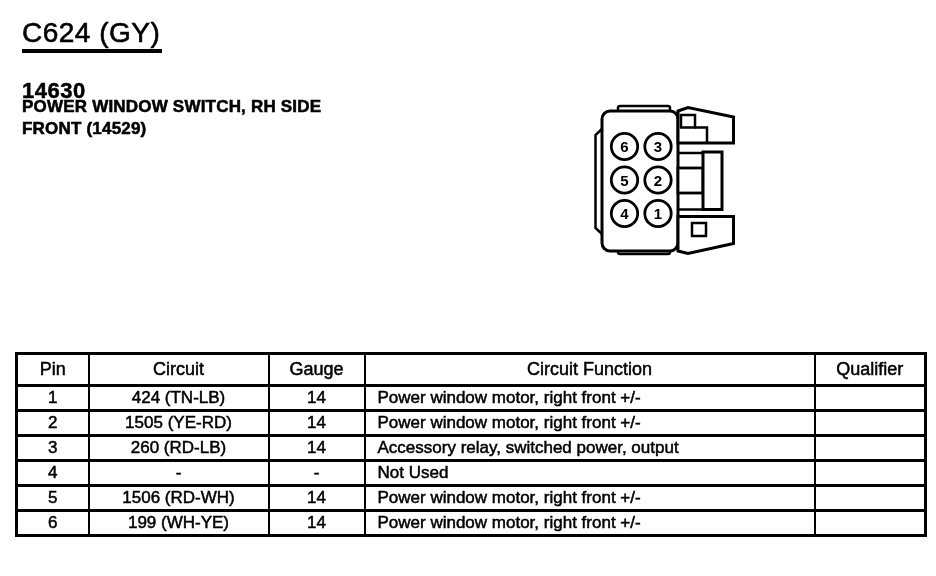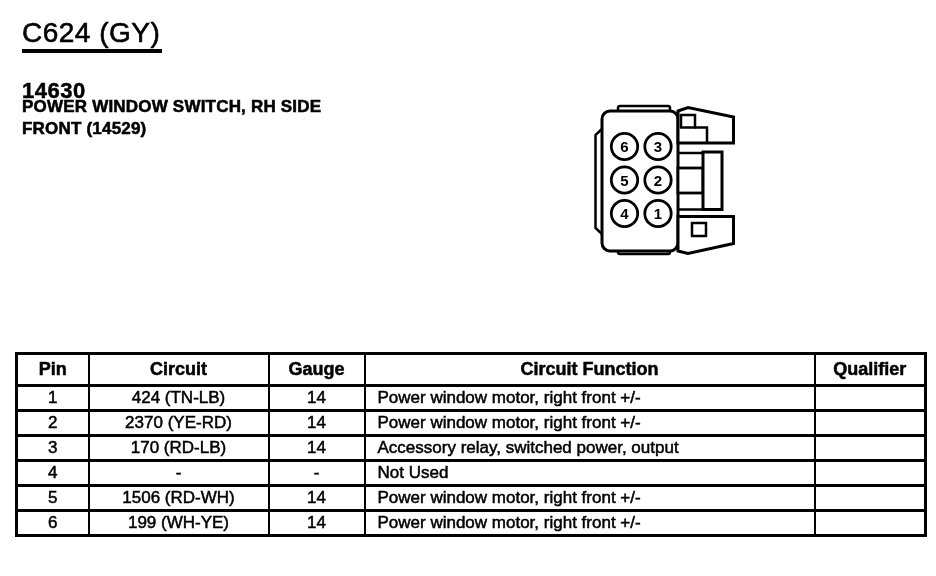--- a/index.html
+++ b/index.html
@@ -53,21 +53,21 @@
     border-right: 2px solid #000;
     border-top: 3px solid #000;
     border-bottom: 3px solid #000;
     padding: 0;
     text-align: center;
     overflow: hidden;
     white-space: nowrap;
   }
   table.pinout th {
     height: 29px;
-    font-size: 18px; font-weight: 700;
+    font-size: 18px; font-weight: 400;
     -webkit-text-stroke: 0.5px #000;
   }
   table.pinout td {
     height: 22px;
     font-size: 17px; font-weight: 400;
     -webkit-text-stroke: 0.5px #000;
   }
   table.pinout td.cell-function {
     text-align: left;
     padding-left: 12px;
@@ -141,28 +141,28 @@
   <tbody>
       <tr>
     <td class="cell-pin">1</td>
     <td class="cell-circuit">424 (TN-LB)</td>
     <td class="cell-gauge">14</td>
     <td class="cell-function">Power window motor, right front +/-</td>
     <td class="cell-qualifier"></td>
   </tr>
       <tr>
     <td class="cell-pin">2</td>
-    <td class="cell-circuit">2370 (YE-RD)</td>
+    <td class="cell-circuit">1505 (YE-RD)</td>
     <td class="cell-gauge">14</td>
     <td class="cell-function">Power window motor, right front +/-</td>
     <td class="cell-qualifier"></td>
   </tr>
       <tr>
     <td class="cell-pin">3</td>
-    <td class="cell-circuit">170 (RD-LB)</td>
+    <td class="cell-circuit">260 (RD-LB)</td>
     <td class="cell-gauge">14</td>
     <td class="cell-function">Accessory relay, switched power, output</td>
     <td class="cell-qualifier"></td>
   </tr>
       <tr>
     <td class="cell-pin">4</td>
     <td class="cell-circuit">-</td>
     <td class="cell-gauge">-</td>
     <td class="cell-function">Not Used</td>
     <td class="cell-qualifier"></td>

